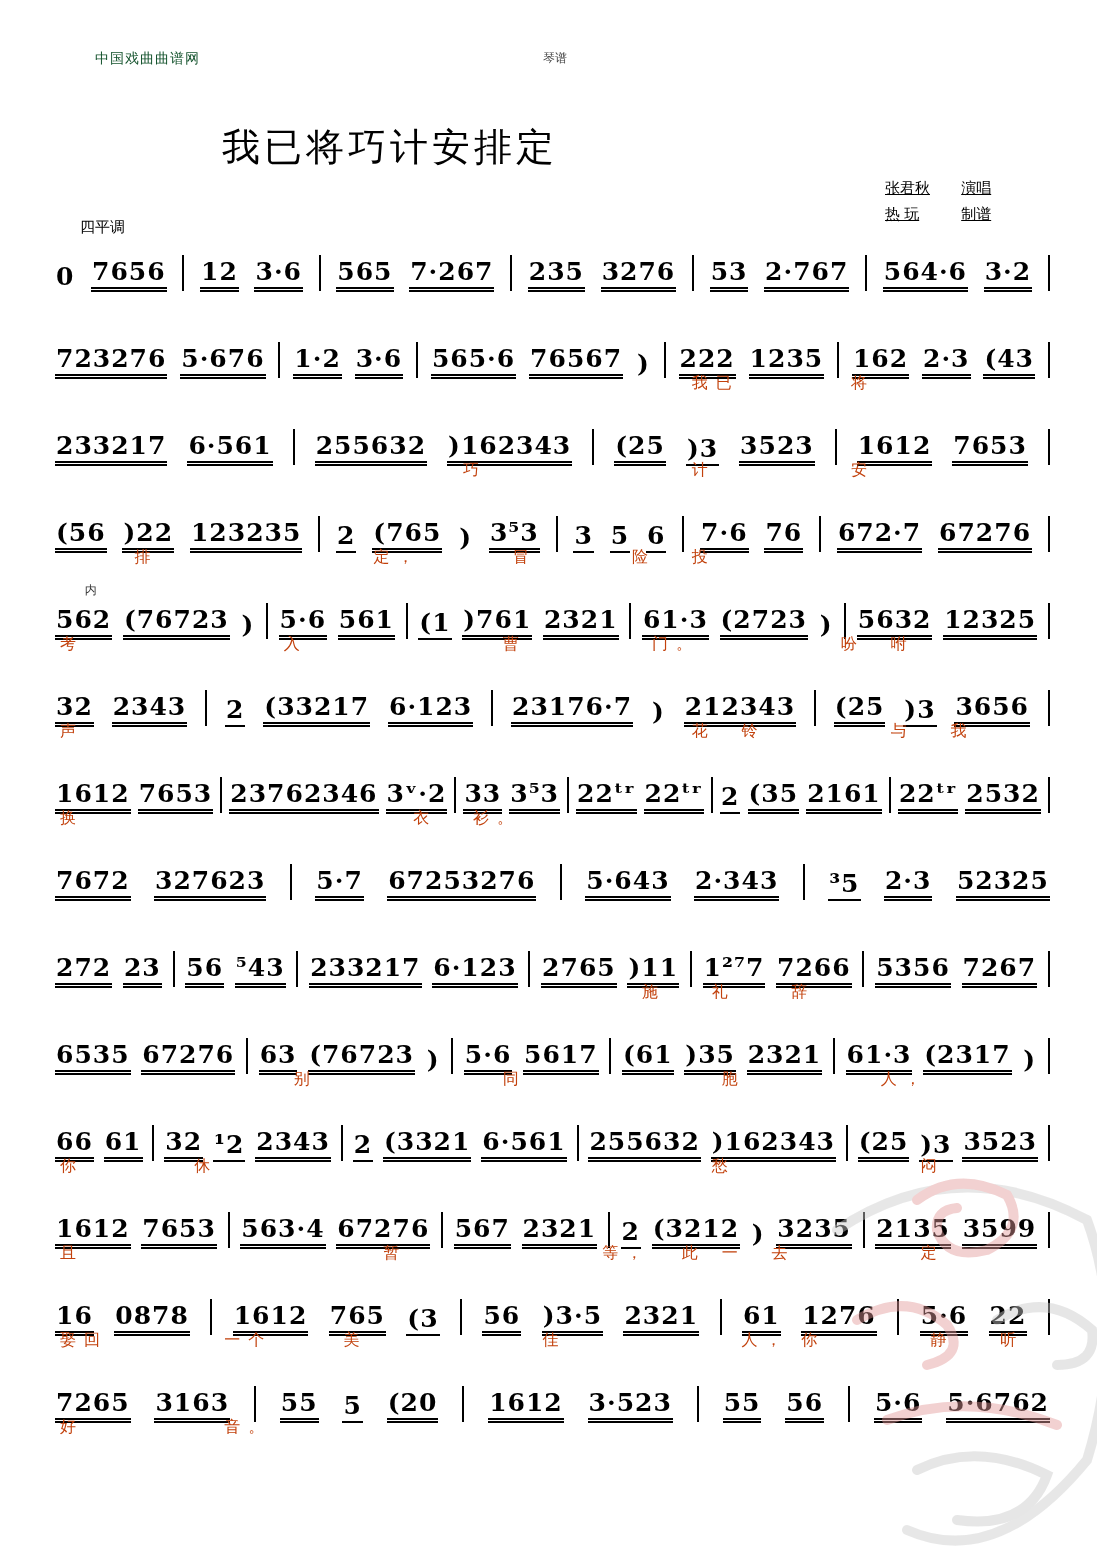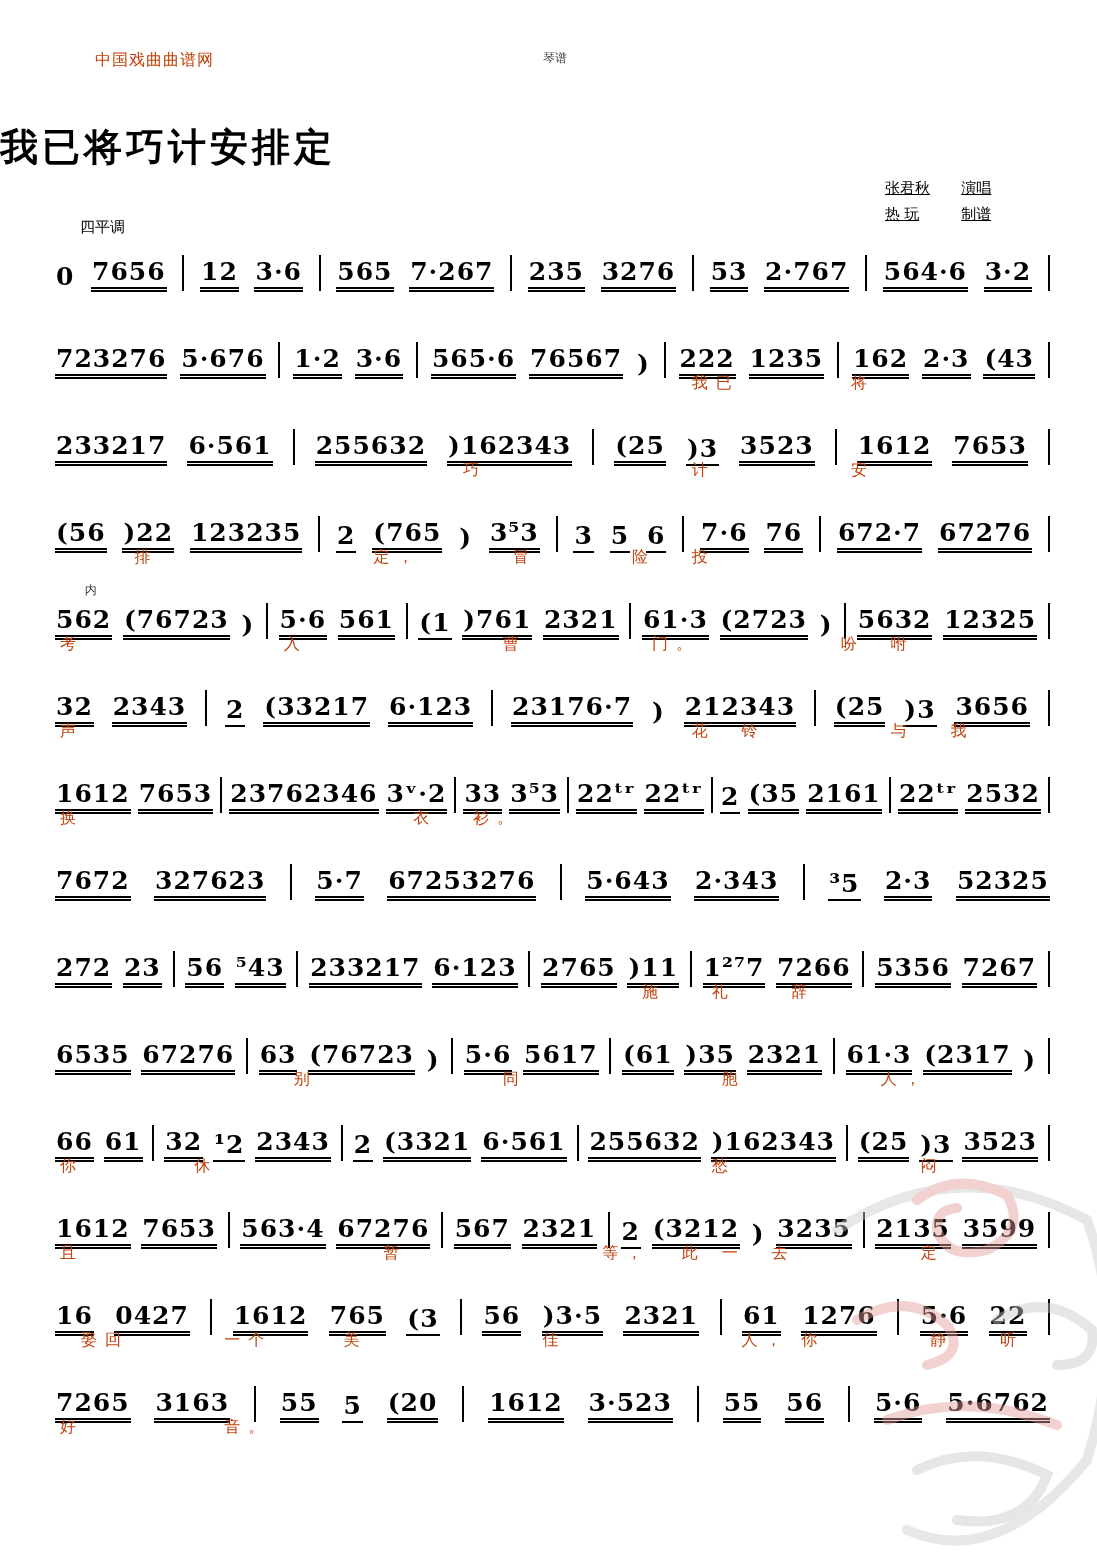--- a/index.html
+++ b/index.html
@@ -1,21 +1,21 @@
 <!DOCTYPE html>
 <html><head>
 <meta charset="utf-8">
 <style>
   html,body{margin:0;padding:0;background:#fff;}
   .page{position:relative;width:1097px;height:1554px;background:#ffffff;overflow:hidden;
         font-family:"Liberation Sans",sans-serif;color:#000;}
-  .hdr-site{position:absolute;top:50px;left:95px;font-size:16px;color:#c2410c;letter-spacing:1px;}
+  .hdr-site{position:absolute;top:50px;left:95px;font-size:14px;color:#14532d;letter-spacing:1px;}
   .hdr-type{position:absolute;top:50px;left:543px;font-size:12px;color:#444;}
-  .title{position:absolute;top:122px;left:0;width:780px;
-         font-size:38px;font-weight:bold;letter-spacing:4px;}
+  .title{position:absolute;top:122px;left:0;width:780px;text-align:center;
+         font-size:38px;font-weight:normal;letter-spacing:4px;}
   .subtitle{position:absolute;top:188px;left:0;width:780px;text-align:center;
             font-size:25px;font-weight:bold;}
   .credits{position:absolute;top:175px;left:885px;font-size:15px;line-height:1.7;}
   .credits .row span{display:inline-block;text-decoration:underline;}
   .credits .name{min-width:62px;}
   .credits .role{margin-left:10px;}
   .key-label{position:absolute;top:218px;left:80px;font-size:15px;}
   .score{position:absolute;top:250px;left:55px;width:995px;}
   .line{position:relative;height:87px;}
   .notes{display:flex;justify-content:space-between;align-items:flex-end;
@@ -343,38 +343,38 @@
         <span class="lyr" style="left: 33%;">暂</span>
         <span class="lyr" style="left: 55%;">等，</span>
         <span class="lyr" style="left: 63%;">此</span>
         <span class="lyr" style="left: 67%;">一</span>
         <span class="lyr" style="left: 72%;">去</span>
         <span class="lyr" style="left: 87%;">定</span>
       </div>
       <div class="line">
         <div class="notes">
           <span class="grp m">16</span>
-          <span class="grp m">0427</span>
+          <span class="grp m">0878</span>
           <span class="bar"></span>
           <span class="grp m">1612</span>
           <span class="grp m">765</span>
           <span class="grp s">(3</span>
           <span class="bar"></span>
           <span class="grp m">56</span>
           <span class="grp m">)3·5</span>
           <span class="grp m">2321</span>
           <span class="bar"></span>
           <span class="grp m">61</span>
           <span class="grp m">1276</span>
           <span class="bar"></span>
           <span class="grp m">5·6</span>
           <span class="grp m">22</span>
           <span class="bar"></span>
         </div>
-        <span class="lyr" style="left: 0.5%; margin-left: 21px;">娶回</span>
+        <span class="lyr" style="left: 0.5%;">娶回</span>
         <span class="lyr" style="left: 17%;">一个</span>
         <span class="lyr" style="left: 29%;">美</span>
         <span class="lyr" style="left: 49%;">佳</span>
         <span class="lyr" style="left: 69%;">人，</span>
         <span class="lyr" style="left: 75%;">你</span>
         <span class="lyr" style="left: 88%;">静</span>
         <span class="lyr" style="left: 95%;">听</span>
       </div>
       <div class="line">
         <div class="notes">

